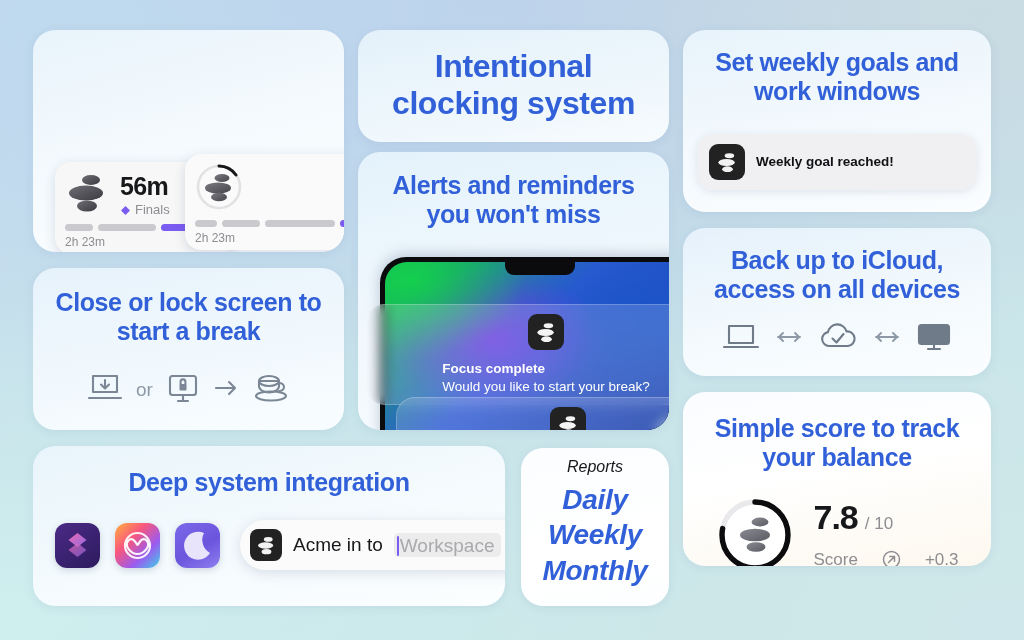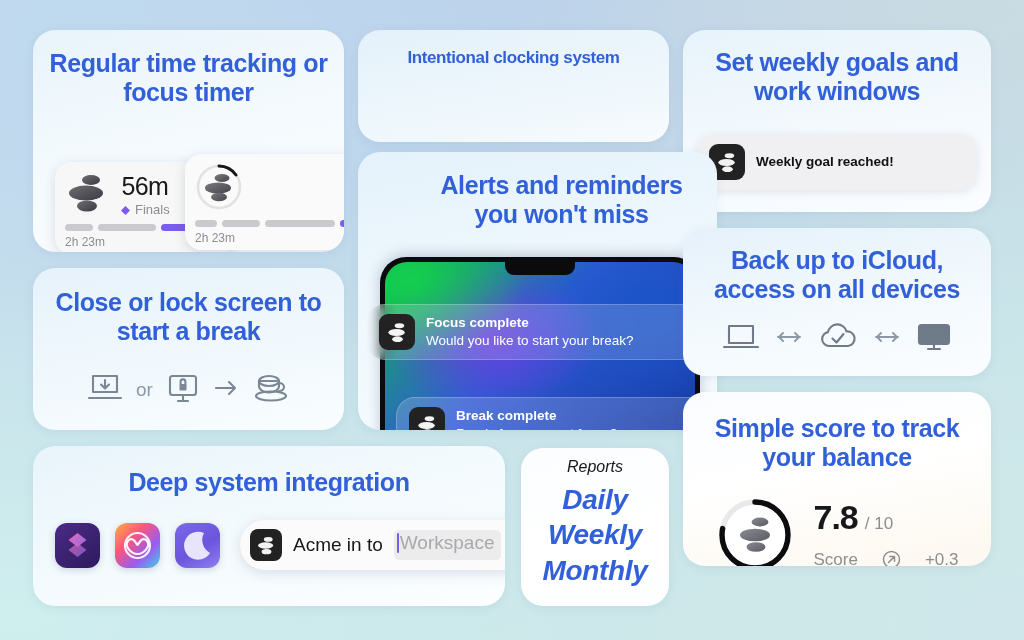--- a/index.html
+++ b/index.html
@@ -42,34 +42,34 @@
   #c-track .ttl{font-size:25px;margin:19px 16px 0;}
   .widgets{position:absolute;left:0;right:0;top:122px;height:110px;}
   .wdg{
     position:absolute;background:#f7f7f7;border-radius:16px;
     box-shadow:0 3px 12px rgba(60,80,120,.18);
   }
   #wdgA{left:22px;top:10px;width:180px;height:92px;}
   #wdgB{left:152px;top:2px;width:190px;height:96px;background:#fafafa;}
   .wdg .row{display:flex;align-items:center;padding:9px 0 0 10px;gap:9px;}
   .stones{flex:0 0 auto;}
-  .wtime{font-size:25px;font-weight:normal;color:#17181a;letter-spacing:-.6px;line-height:1;text-align:center;}
+  .wtime{font-size:25px;font-weight:bold;color:#17181a;letter-spacing:-.6px;line-height:1;}
   .wtimeSm{font-size:24px;}
   .wtag{display:flex;align-items:center;gap:4px;font-size:13px;color:#8d8d92;margin-top:3px;}
   .tagdot{width:11px;height:11px;flex:0 0 auto;}
   .bars{position:absolute;left:10px;right:10px;bottom:23px;display:flex;gap:5px;align-items:center;}
   .bar{height:7px;border-radius:4px;background:#c9c9ce;}
   .bar.v{background:#7b5cf0;}
   .blabels{position:absolute;left:10px;right:10px;bottom:5px;display:flex;justify-content:space-between;
     font-size:12px;color:#8d8d92;}
 
   
   #c-clock{left:358px;top:30px;width:311px;height:112px;
     background:linear-gradient(170deg,#e4f1fa 0%,#eef7fc 60%,#f7fbfe 100%);}
-  #c-clock .ttl{font-size:17px;margin:18px 18px 0;}
+  #c-clock .ttl{font-size:32px;margin:18px 18px 0;}
 
   
   #c-goals{left:683px;top:30px;width:308px;height:182px;
     background:linear-gradient(170deg,#e7f3fb 0%,#f3f9fd 50%,#fbfdff 100%);}
   #c-goals .ttl{font-size:25px;margin:18px 14px 0;}
   .notifstack{position:absolute;left:14px;right:14px;top:104px;}
   .notif{
     display:flex;align-items:center;gap:11px;
     background:rgba(239,239,241,.96);
     border-radius:17px;padding:10px 12px;
@@ -84,21 +84,21 @@
     width:36px;height:36px;flex:0 0 auto;border-radius:9px;background:#222;
     display:flex;align-items:center;justify-content:center;
   }
   .appicon.sm{width:32px;height:32px;border-radius:8px;}
   .ntext{min-width:0;}
   .nt1{font-size:13.5px;font-weight:bold;color:#101114;line-height:1.25;white-space:nowrap;}
   .nt2{font-size:13.5px;color:#101114;line-height:1.28;white-space:nowrap;}
 
   
   #c-alerts{left:358px;top:152px;width:311px;height:278px;
-    background:linear-gradient(170deg,#e4f2fb 0%,#eef7fd 40%,#f7fcfe 100%);padding-left:48px;}
+    background:linear-gradient(170deg,#e4f2fb 0%,#eef7fd 40%,#f7fcfe 100%);}
   #c-alerts .ttl{font-size:25px;margin:19px 14px 0;}
   .phone{
     position:absolute;left:22px;top:105px;width:320px;height:185px;
     background:#0b0b0d;border-radius:26px 26px 0 0;
     padding:5px 5px 0 5px;box-sizing:border-box;
     box-shadow:0 -2px 14px rgba(30,50,90,.25);
   }
   .screen{
     position:relative;width:100%;height:100%;border-radius:22px 22px 0 0;overflow:hidden;
     background:
@@ -108,20 +108,21 @@
       linear-gradient(135deg,#12b84b 0%,#2f5bd4 45%,#12359e 100%);
   }
   .notch{position:absolute;left:50%;transform:translateX(-50%);top:0;width:70px;height:13px;
     background:#0b0b0d;border-radius:0 0 9px 9px;}
   .banner{
     position:absolute;display:flex;align-items:center;gap:11px;
     border-radius:19px;padding:9px 12px;
     background:rgba(255,255,255,.17);
     border:1px solid rgba(255,255,255,.22);
     backdrop-filter:blur(6px);
+    flex-direction:column;
   }
   .banner.b1{left:-14px;right:-26px;top:47px;}
   .banner.b2{left:16px;right:-40px;top:140px;}
   .banner .nt1,.banner .nt2{color:#fff;}
 
   
   #c-break{left:33px;top:268px;width:311px;height:162px;
     background:linear-gradient(170deg,#e6f2fb 0%,#f0f8fd 50%,#f9fdff 100%);}
   #c-break .ttl{font-size:25px;margin:20px 16px 0;}
   .iconrow{
@@ -145,21 +146,21 @@
     box-shadow:0 2px 7px rgba(60,80,120,.22);}
   .clockbar{
     display:flex;align-items:center;gap:11px;
     background:#fbfbfb;border-radius:26px;padding:9px 14px 9px 10px;
     box-shadow:0 3px 13px rgba(60,80,120,.17);
     margin-left:5px;min-width:270px;
   }
   .clocklbl{font-size:19px;color:#17181a;font-weight:500;white-space:nowrap;}
   .clockfield{
     display:flex;align-items:center;gap:1px;
-    background:#ececec;border-radius:5px;padding:2px 7px 6px 3px;
+    background:#ececec;border-radius:5px;padding:2px 7px 0 3px;
   }
   .caret{width:2px;height:20px;background:#7b5cf0;border-radius:1px;}
   .phold{font-size:19px;color:#a9a9ae;white-space:nowrap;}
 
   
   #c-reports{left:521px;top:448px;width:148px;height:158px;
     background:linear-gradient(170deg,#fbfdff 0%,#ffffff 60%,#fdfeff 100%);font-style:italic;}
   .rep-h{font-size:16px;color:#17181a;text-align:center;margin-top:10px;}
   .rep-list{margin-top:6px;text-align:center;}
   .rep-item{font-size:28px;font-weight:bold;color:#3160d8;line-height:1.26;letter-spacing:-.3px;}
@@ -177,21 +178,20 @@
   .slbl{font-size:17px;color:#8d8d92;}
   .sdelta{font-size:17px;color:#8d8d92;}
 </style>
 </head>
 <body>
 
 <div class="bg"></div>
 <div class="stage">
 
   <div class="card" id="c-track">
-    <div class="ttl">Regular time tracking or focus timer</div>
     <div class="widgets">
 
       <div class="wdg" id="wdgA">
         <div class="row">
           <span class="stones">
             <svg width="46" height="44" viewBox="0 0 46 44">
               <defs>
                   <linearGradient id="gA" x1="0" y1="0" x2="1" y2="1">
                 <stop offset="0" stop-color="#6e6e74"></stop>
                     <stop offset="1" stop-color="#3a3a40"></stop>

